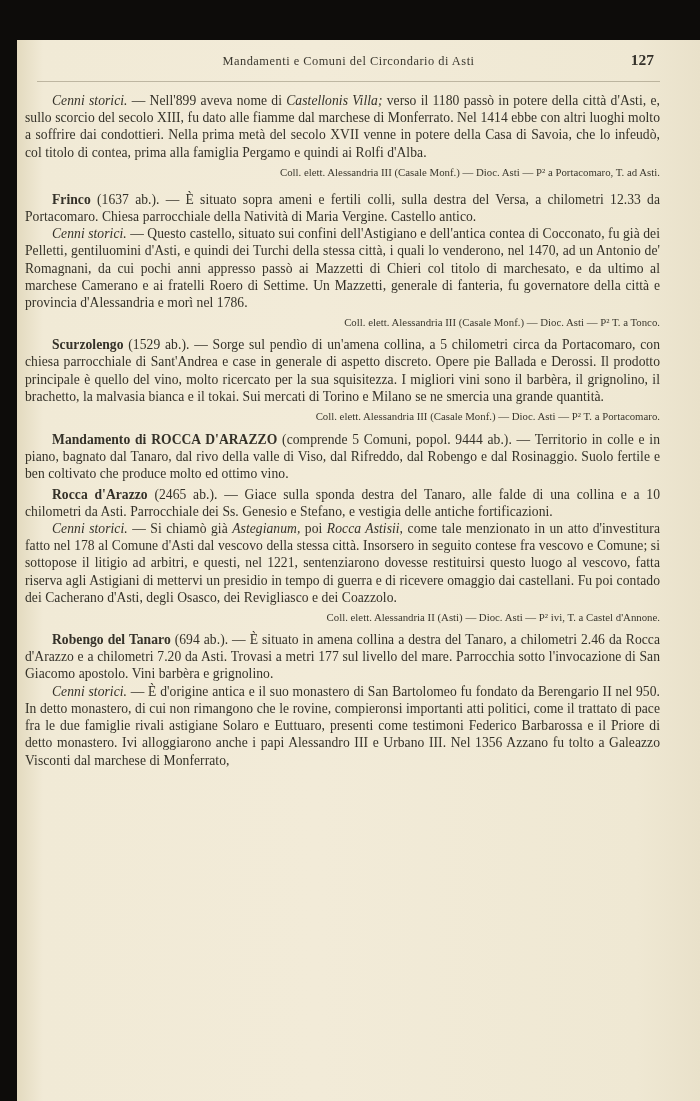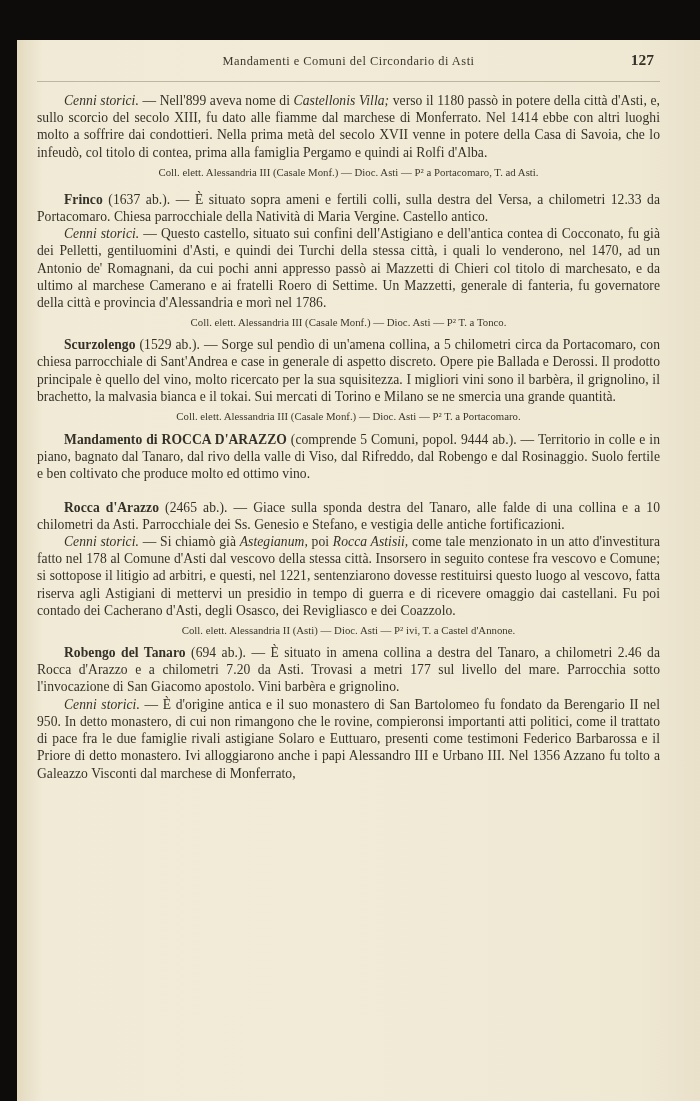--- a/index.html
+++ b/index.html
@@ -45,35 +45,35 @@
     font-weight: 600;
     color: #34312a;
     text-align: center;
   }
   #header-rule {
     position: absolute; left: 20px; right: 40px; top: 41px;
     height: 1px;
     background: rgba(95, 85, 62, 0.35);
   }
   #content {
-    position: absolute; left: 20px; right: 40px; top: 52px;
+    position: absolute; left: 8px; right: 40px; top: 52px;
     color: #343128;
   }
   #content p { margin: 0; }
   #content p.body {
     font-size: 13.6px;
     line-height: 17.2px;
     text-align: justify;
     text-indent: 27px;
     letter-spacing: 0.05px;
   }
   #content p.coll {
     font-size: 10.8px;
     line-height: 14px;
-    text-align: center;
+    text-align: right;
     text-indent: 0;
     margin: 4px 0 7px 0;
     color: #3a372d;
   }
   #content .it { font-style: italic; }
   #content .bd { font-weight: bold; }
 </style>
 </head>
 <body>
 
@@ -88,20 +88,20 @@
     <div id="header-rule"></div>
     <div id="content">
         <p class="body"><span class="it">Cenni storici.</span><span> — Nell'899 aveva nome di </span><span class="it">Castellonis Villa;</span><span> verso il 1180 passò in potere della città d'Asti, e, sullo scorcio del secolo XIII, fu dato alle fiamme dal marchese di Monferrato. Nel 1414 ebbe con altri luoghi molto a soffrire dai condottieri. Nella prima metà del secolo XVII venne in potere della Casa di Savoia, che lo infeudò, col titolo di contea, prima alla famiglia Pergamo e quindi ai Rolfi d'Alba.</span></p>
         <p class="coll"><span>Coll. elett. Alessandria III (Casale Monf.) — Dioc. Asti — P² a Portacomaro, T. ad Asti.</span></p>
         <p class="body" style="margin-top: 12px;"><span class="bd">Frinco</span><span> (1637 ab.). — È situato sopra ameni e fertili colli, sulla destra del Versa, a chilometri 12.33 da Portacomaro. Chiesa parrocchiale della Natività di Maria Vergine. Castello antico.</span></p>
         <p class="body"><span class="it">Cenni storici.</span><span> — Questo castello, situato sui confini dell'Astigiano e dell'antica contea di Cocconato, fu già dei Pelletti, gentiluomini d'Asti, e quindi dei Turchi della stessa città, i quali lo venderono, nel 1470, ad un Antonio de' Romagnani, da cui pochi anni appresso passò ai Mazzetti di Chieri col titolo di marchesato, e da ultimo al marchese Camerano e ai fratelli Roero di Settime. Un Mazzetti, generale di fanteria, fu governatore della città e provincia d'Alessandria e morì nel 1786.</span></p>
         <p class="coll"><span>Coll. elett. Alessandria III (Casale Monf.) — Dioc. Asti — P² T. a Tonco.</span></p>
         <p class="body" style="margin-top: 4px;"><span class="bd">Scurzolengo</span><span> (1529 ab.). — Sorge sul pendìo di un'amena collina, a 5 chilometri circa da Portacomaro, con chiesa parrocchiale di Sant'Andrea e case in generale di aspetto discreto. Opere pie Ballada e Derossi. Il prodotto principale è quello del vino, molto ricercato per la sua squisitezza. I migliori vini sono il barbèra, il grignolino, il brachetto, la malvasia bianca e il tokai. Sui mercati di Torino e Milano se ne smercia una grande quantità.</span></p>
         <p class="coll"><span>Coll. elett. Alessandria III (Casale Monf.) — Dioc. Asti — P² T. a Portacomaro.</span></p>
         <p class="body" style="margin-top: 8px;"><span class="bd">Mandamento di ROCCA D'ARAZZO</span><span> (comprende 5 Comuni, popol. 9444 ab.). — Territorio in colle e in piano, bagnato dal Tanaro, dal rivo della valle di Viso, dal Rifreddo, dal Robengo e dal Rosinaggio. Suolo fertile e ben coltivato che produce molto ed ottimo vino.</span></p>
-        <p class="body" style="margin-top: 16px;"><span class="bd">Rocca d'Arazzo</span><span> (2465 ab.). — Giace sulla sponda destra del Tanaro, alle falde di una collina e a 10 chilometri da Asti. Parrocchiale dei Ss. Genesio e Stefano, e vestigia delle antiche fortificazioni.</span></p>
+        <p class="body" style="margin-top: 3px;"><span class="bd">Rocca d'Arazzo</span><span> (2465 ab.). — Giace sulla sponda destra del Tanaro, alle falde di una collina e a 10 chilometri da Asti. Parrocchiale dei Ss. Genesio e Stefano, e vestigia delle antiche fortificazioni.</span></p>
         <p class="body"><span class="it">Cenni storici.</span><span> — Si chiamò già </span><span class="it">Astegianum,</span><span> poi </span><span class="it">Rocca Astisii,</span><span> come tale menzionato in un atto d'investitura fatto nel 178 al Comune d'Asti dal vescovo della stessa città. Insorsero in seguito contese fra vescovo e Comune; si sottopose il litigio ad arbitri, e questi, nel 1221, sentenziarono dovesse restituirsi questo luogo al vescovo, fatta riserva agli Astigiani di mettervi un presidio in tempo di guerra e di ricevere omaggio dai castellani. Fu poi contado dei Cacherano d'Asti, degli Osasco, dei Revigliasco e dei Coazzolo.</span></p>
         <p class="coll"><span>Coll. elett. Alessandria II (Asti) — Dioc. Asti — P² ivi, T. a Castel d'Annone.</span></p>
         <p class="body" style="margin-top: 6px;"><span class="bd">Robengo del Tanaro</span><span> (694 ab.). — È situato in amena collina a destra del Tanaro, a chilometri 2.46 da Rocca d'Arazzo e a chilometri 7.20 da Asti. Trovasi a metri 177 sul livello del mare. Parrocchia sotto l'invocazione di San Giacomo apostolo. Vini barbèra e grignolino.</span></p>
         <p class="body"><span class="it">Cenni storici.</span><span> — È d'origine antica e il suo monastero di San Bartolomeo fu fondato da Berengario II nel 950. In detto monastero, di cui non rimangono che le rovine, compieronsi importanti atti politici, come il trattato di pace fra le due famiglie rivali astigiane Solaro e Euttuaro, presenti come testimoni Federico Barbarossa e il Priore di detto monastero. Ivi alloggiarono anche i papi Alessandro III e Urbano III. Nel 1356 Azzano fu tolto a Galeazzo Visconti dal marchese di Monferrato,</span></p>
       </div>
   </div>
 </div>
 
 </body></html>

